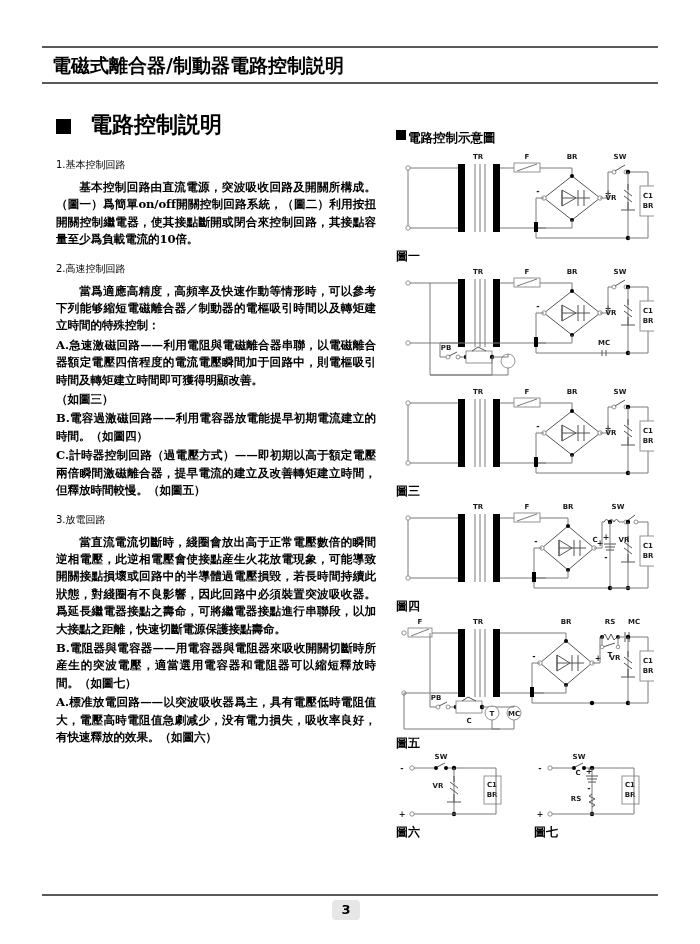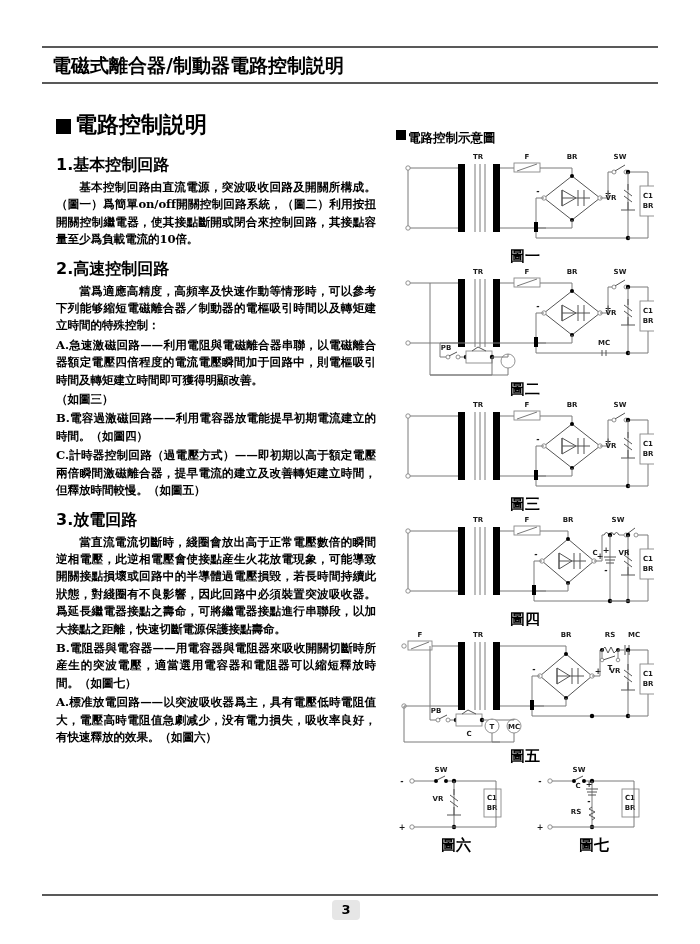--- a/index.html
+++ b/index.html
@@ -55,34 +55,34 @@
 
   
   .h1 {
     font-family: "DejaVu Sans", "Liberation Sans", sans-serif;
     font-weight: bold;
     font-size: 22px;
     line-height: 30px;
     margin: 0 0 14px 0;
     display: flex;
     align-items: center;
-    gap: 4px;
+    gap: 19px;
   }
   .sq {
     display: inline-block;
     width: 15px; height: 15px;
     background: #000;
     flex: 0 0 auto;
     position: relative;
     top: 1px;
   }
   .h2 {
     font-family: "DejaVu Sans", "Liberation Sans", sans-serif;
-    font-weight: bold;
-    font-size: 16px;
+    font-weight: normal;
+    font-size: 10px;
     line-height: 22px;
     margin: 9px 0 3px 0;
   }
   p.body {
     margin: 0 0 2px 0;
     font-size: 11.6px;
     line-height: 17.4px;
     text-align: justify;
     text-justify: inter-ideograph;
     font-weight: bold;
@@ -104,24 +104,23 @@
   }
   .rc-title .sq { width: 10px; height: 10px; top: 0; }
 
   .fig {
     position: relative;
     width: 258px;
     margin-bottom: 2px;
   }
   .fig svg { display: block; }
   .fig-cap {
-    text-align: center;
-    font-family: "DejaVu Sans", "Liberation Sans", sans-serif;
-    font-weight: bold;
-    font-size: 15px;
+    font-family: "DejaVu Sans", "Liberation Sans", sans-serif;
+    font-weight: bold;
+    font-size: 12px;
     line-height: 14px;
     margin-top: -1px;
   }
   .fig-row {
     display: flex;
     justify-content: space-between;
     width: 258px;
   }
   .fig-row .fig { width: 120px; }
 
@@ -320,21 +319,20 @@
         <path class="wire" d="M44 78 L44 92 M44 78 L104 78" stroke-dasharray="0"></path>
         <path class="wire" d="M64 92 L68 92"></path>
         <circle class="node" cx="70" cy="92" r="2.2"></circle>
         <rect class="boxw" x="70" y="86" width="26" height="12"></rect>
         <path class="wireD" d="M76 86 L82 82 L90 86"></path>
         <circle class="node" cx="96" cy="92" r="2.2"></circle>
         <path class="wire" d="M96 92 L96 110"></path>
         <circle class="onode" cx="112" cy="96" r="7"></circle>
         <path class="wire" d="M96 92 L112 92 L112 89 M112 103 L112 110 L34 110"></path>
       </svg>
-      <div class="fig-cap">圖二</div>
     </div>
 
     <div class="fig">
       <svg width="258" height="100" viewBox="0 0 258 100">
         <path class="wire" d="M12 18 L62 18 M12 78 L62 78 M12 18 L12 78"></path>
         <circle class="onode" cx="12" cy="18" r="2.2"></circle>
         <circle class="onode" cx="12" cy="78" r="2.2"></circle>
         <rect class="coreblk" x="62" y="14" width="7" height="68"></rect>
         <path class="wire" d="M79 14 L79 82 M84 14 L84 82 M89 14 L89 82"></path>
         <rect class="coreblk" x="97" y="14" width="7" height="68"></rect>

